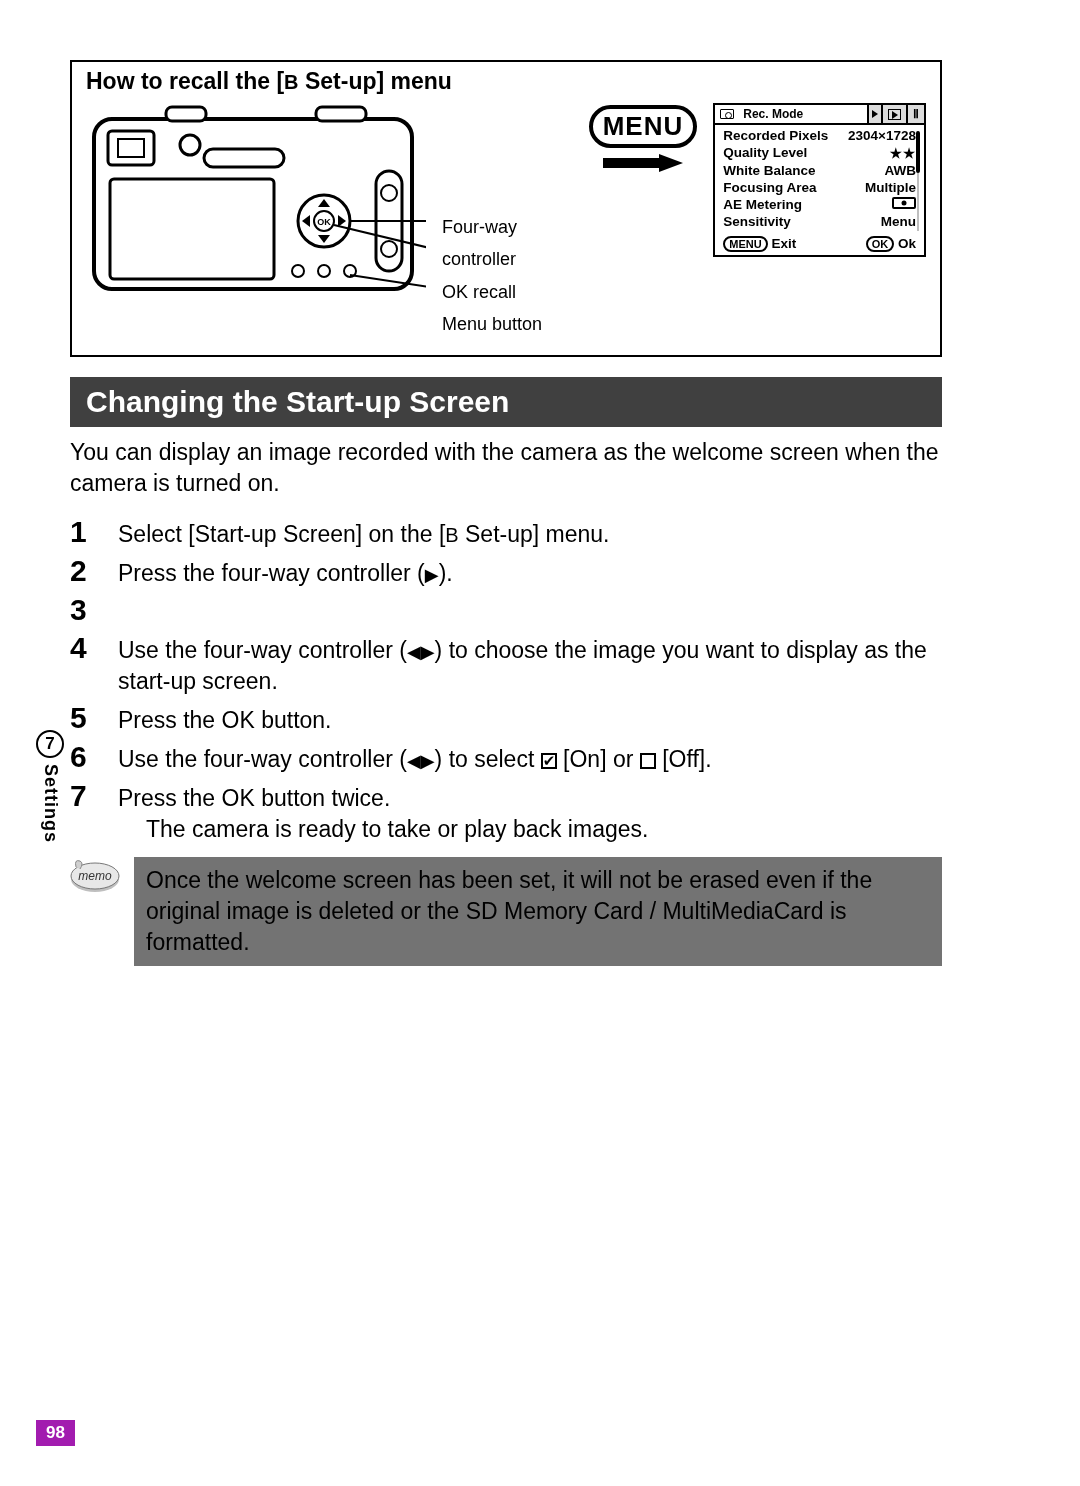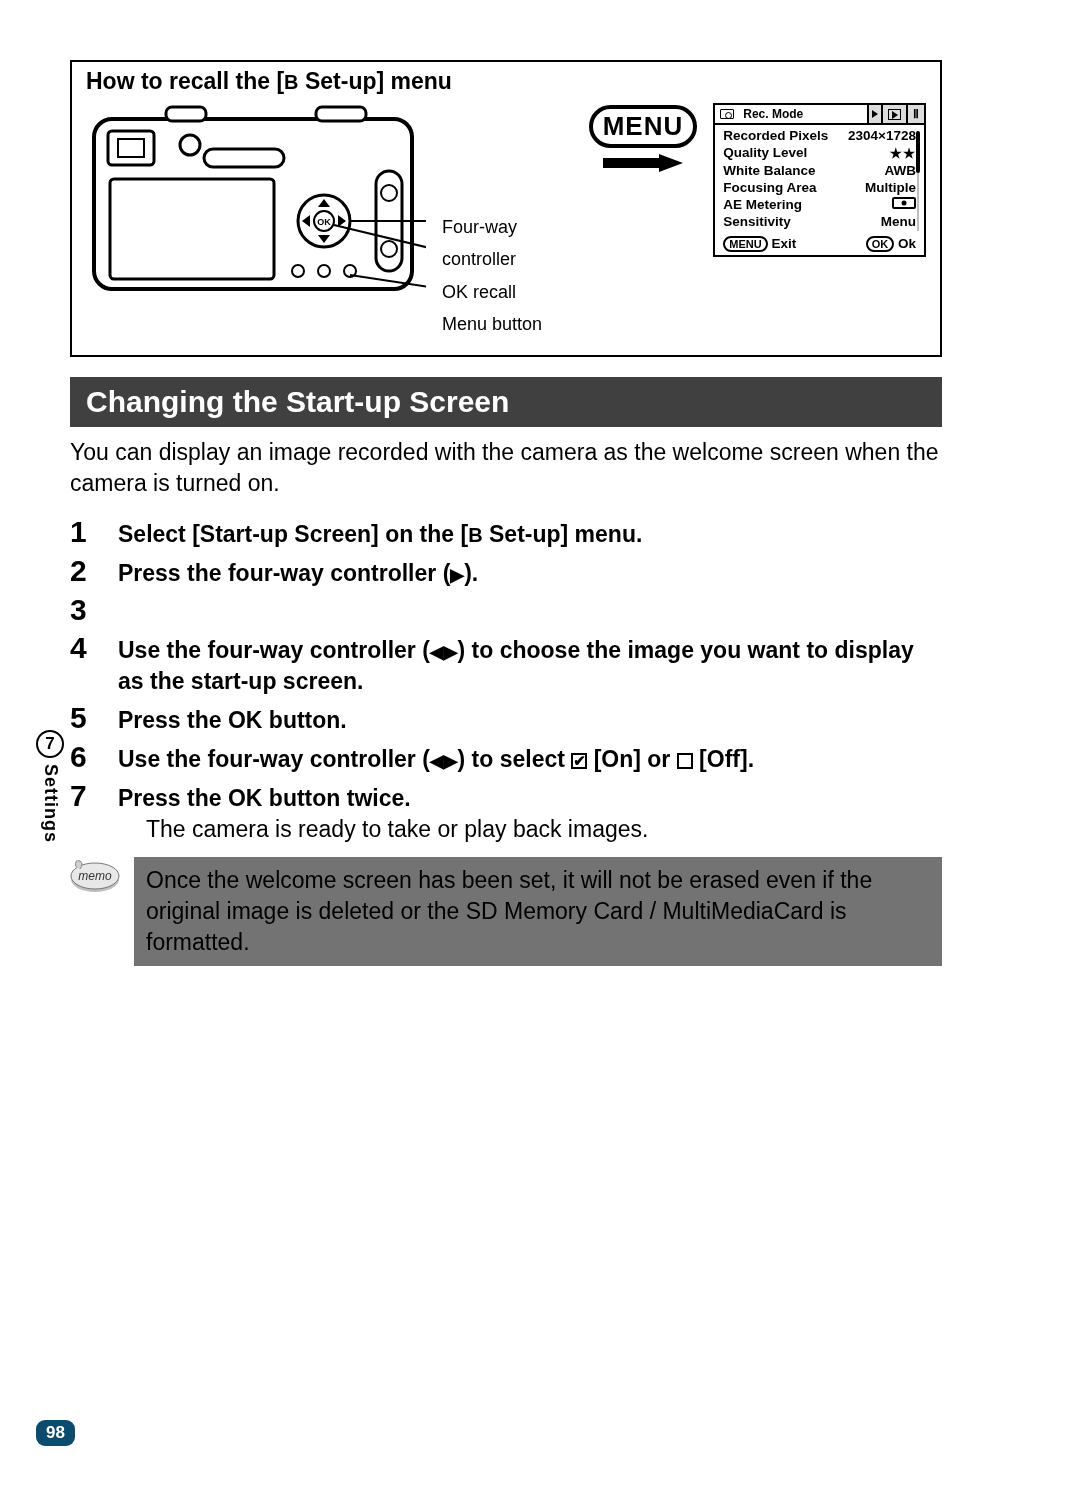--- a/index.html
+++ b/index.html
@@ -23,31 +23,31 @@
   .menu-rows { padding:2px 8px 2px 8px; }
   .menu-row { display:flex; justify-content:space-between; padding:1px 0; }
   .menu-row .val { font-weight:bold; }
   .menu-footer { display:flex; justify-content:space-between; border-top:0; padding:4px 8px 3px 8px; font-weight:bold; }
   .kbd { display:inline-block; border:2px solid #000; border-radius:10px; padding:0 4px; font-size:11px; font-weight:bold; background:#fff; }
   .section-bar { background:#404040; color:#fff; font-size:30px; font-weight:bold; padding:8px 16px; margin-top:20px; }
   .intro { font-size:23px; line-height:1.35; margin-top:10px; }
   .steps { margin-top:16px; }
   .step { display:flex; gap:18px; margin-bottom:4px; }
   .step .num { font-size:30px; font-weight:bold; width:30px; text-align:left; flex-shrink:0; }
-  .step .txt { font-size:23px; font-weight:bold; line-height:1.35; padding-top:4px; }
+  .step .txt { font-size:23px; font-weight:normal; line-height:1.35; padding-top:4px; }
   .step .txt .tools-icon { font-size:20px; }
   .step .txt .tri { font-size:18px; }
   .after-steps { font-size:23px; margin-left:76px; margin-top:-2px; }
   .memo-row { display:flex; gap:14px; margin-top:14px; align-items:flex-start; }
   .memo-icon { flex:0 0 50px; }
   .memo-box { background:#737373; padding:8px 12px; font-size:23px; line-height:1.35; flex:1; }
   .side-tab { position:absolute; left:36px; top:730px; display:flex; flex-direction:column; align-items:center; gap:6px; }
   .side-tab .circle { width:28px; height:28px; border:2px solid #000; border-radius:50%; display:flex; align-items:center; justify-content:center; font-size:17px; font-weight:bold; }
   .side-tab .vlabel { writing-mode: vertical-rl; font-size:18px; font-weight:bold; letter-spacing:1px; }
-  .pagenum { position:absolute; left:36px; bottom:40px; background:#0c4a6e; color:#fff; font-size:17px; font-weight:bold; padding:3px 10px;border-radius:9px; }
+  .pagenum { position:absolute; left:36px; bottom:40px; background:#a21caf; color:#fff; font-size:17px; font-weight:bold; padding:3px 10px; }
   .stars { letter-spacing:1px; }
   .metering-icon { display:inline-block; width:24px; height:12px; border:2px solid #000; position:relative; border-radius:2px; }
   .metering-icon::after { content:""; position:absolute; left:50%; top:50%; width:5px; height:5px; background:#000; border-radius:50%; transform:translate(-50%,-50%); }
   .cam-icon-mini { display:inline-block; width:14px; height:10px; border:1.5px solid #000; position:relative; border-radius:1px; }
   .cam-icon-mini::before { content:""; position:absolute; left:3.5px; top:2px; width:5px; height:5px; border:1.5px solid #000; border-radius:50%; }
   .play-icon-mini { display:inline-block; width:0; height:0; border-left:8px solid #000; border-top:5px solid transparent; border-bottom:5px solid transparent; }
   .play-icon-box { display:inline-block; border:1.5px solid #000; padding:1px 2px 0 3px; line-height:8px; }
   .tools-mini { font-size:12px; }
   .checkbox-checked { display:inline-block; width:16px; height:16px; border:2px solid #000; position:relative; vertical-align:-2px; }
   .checkbox-checked::after { content:"✔"; position:absolute; left:0; top:-4px; font-size:15px; }

